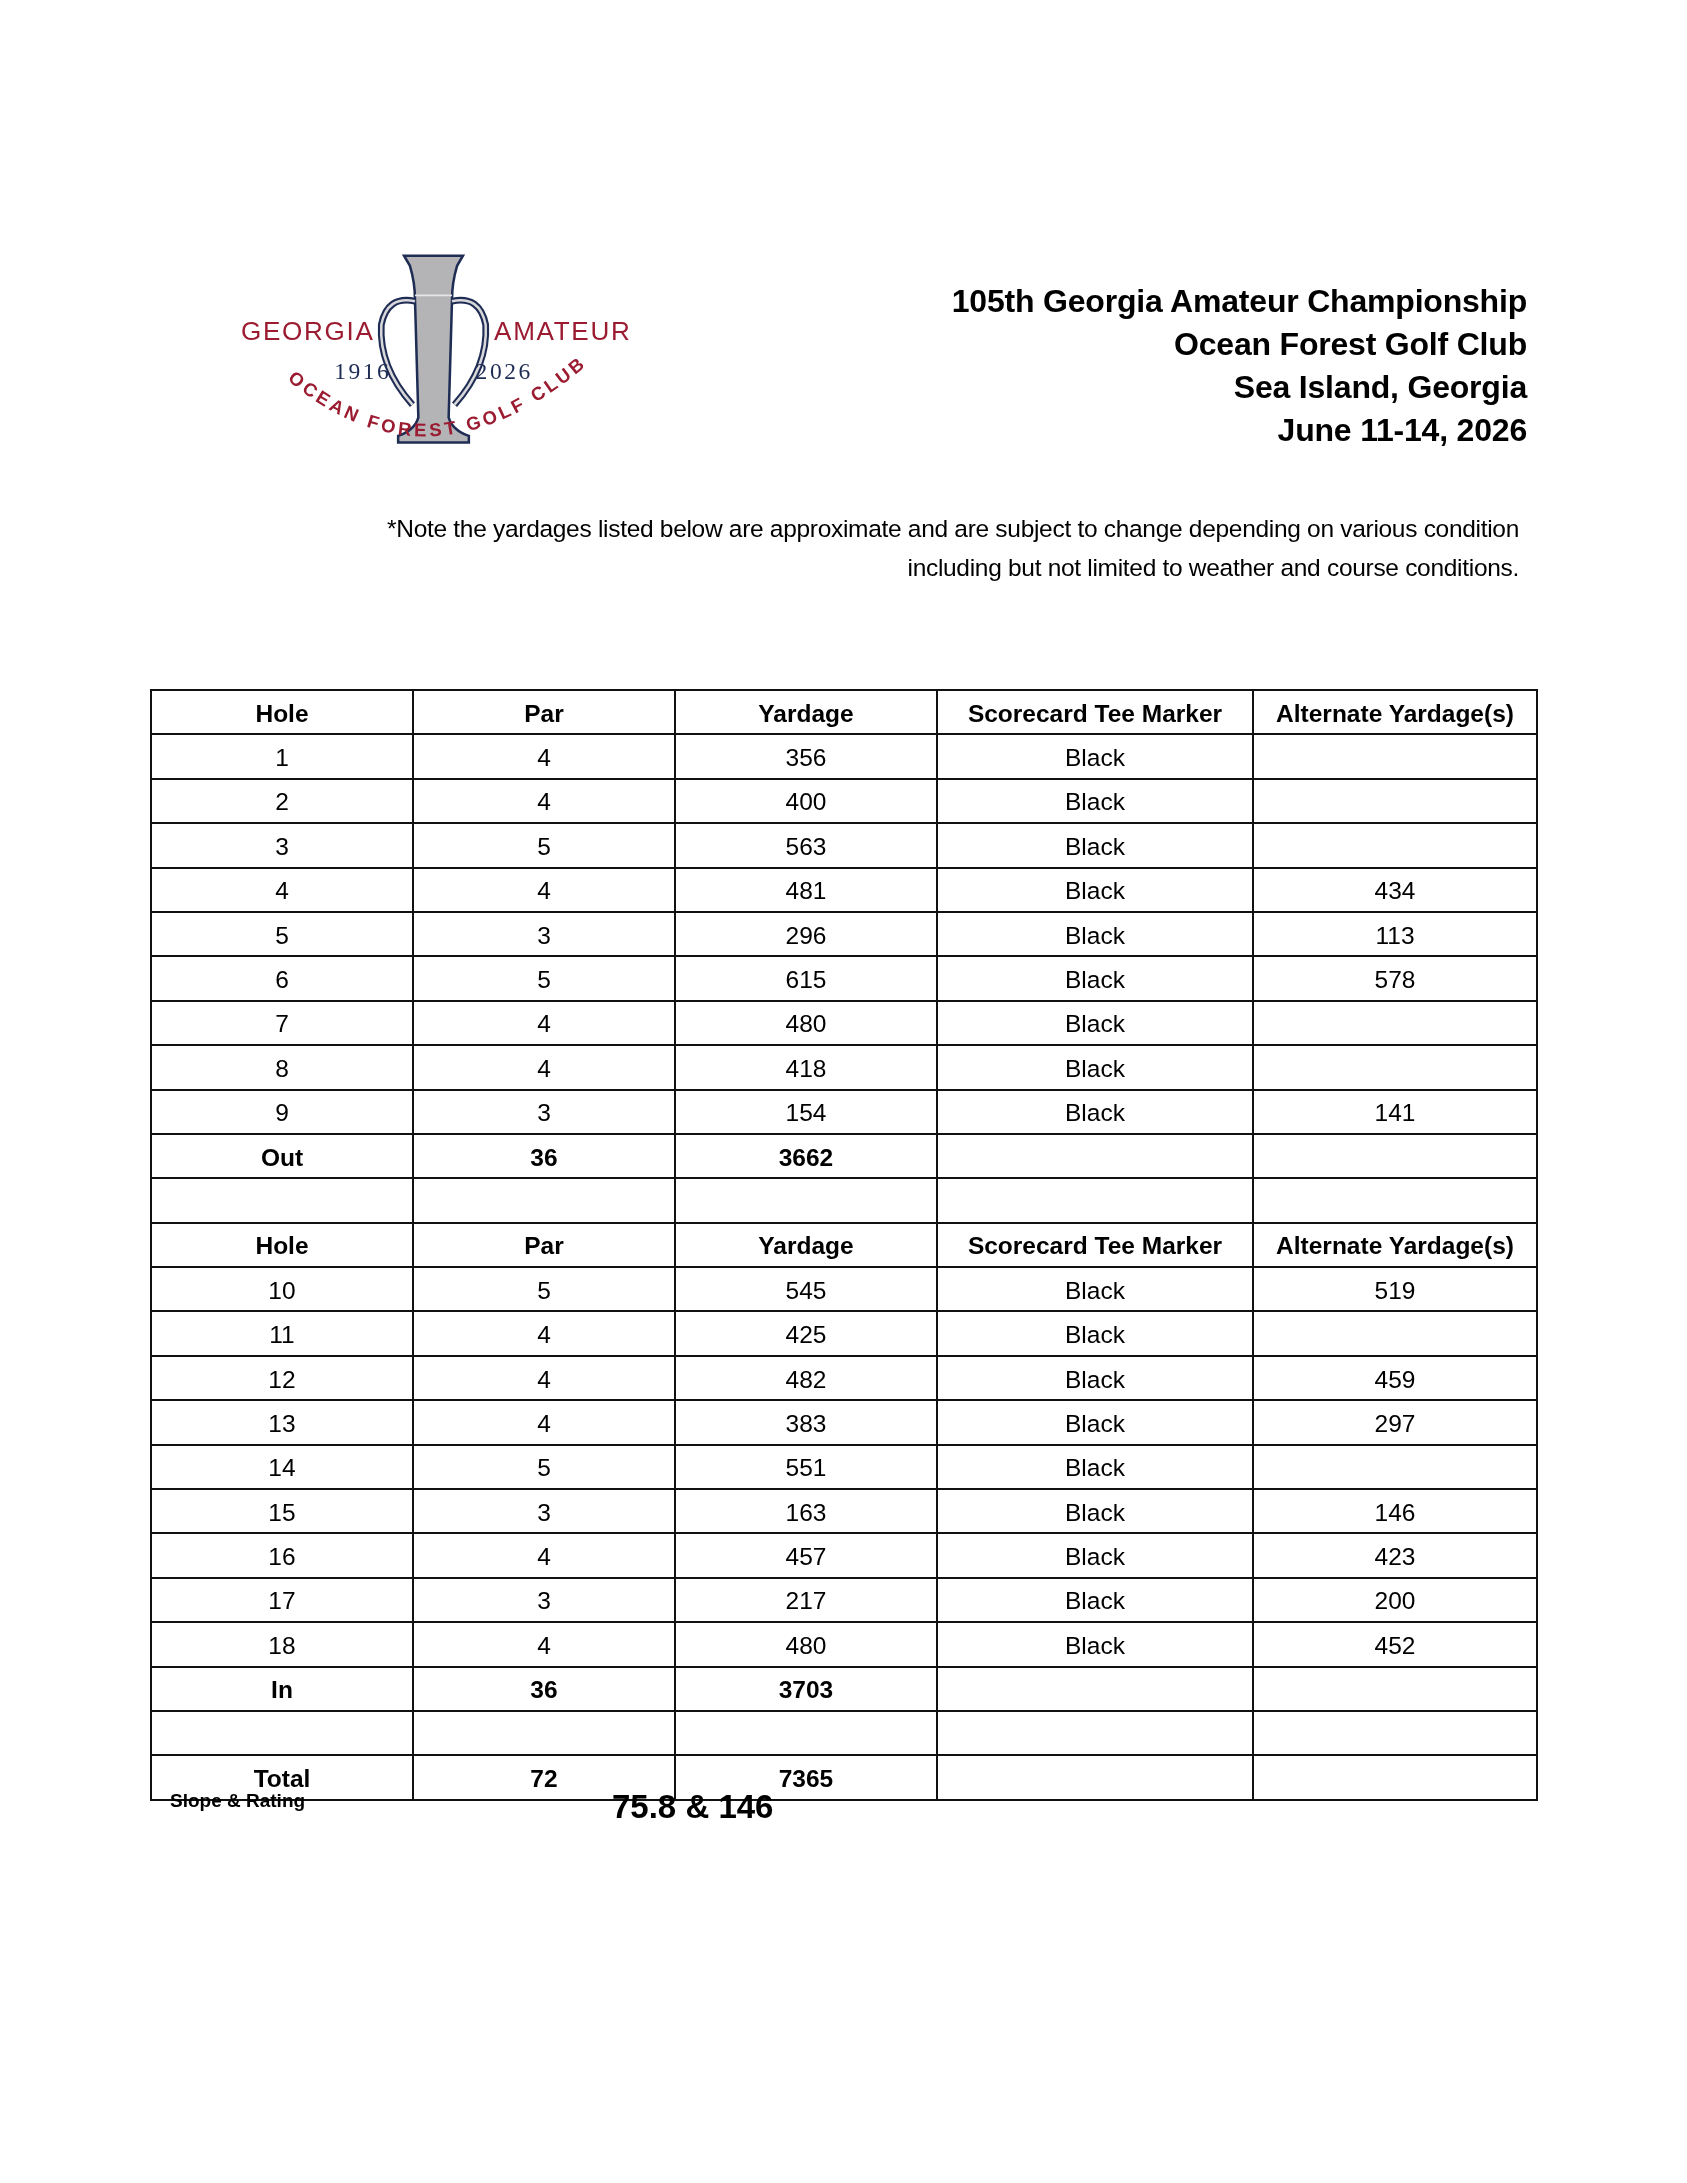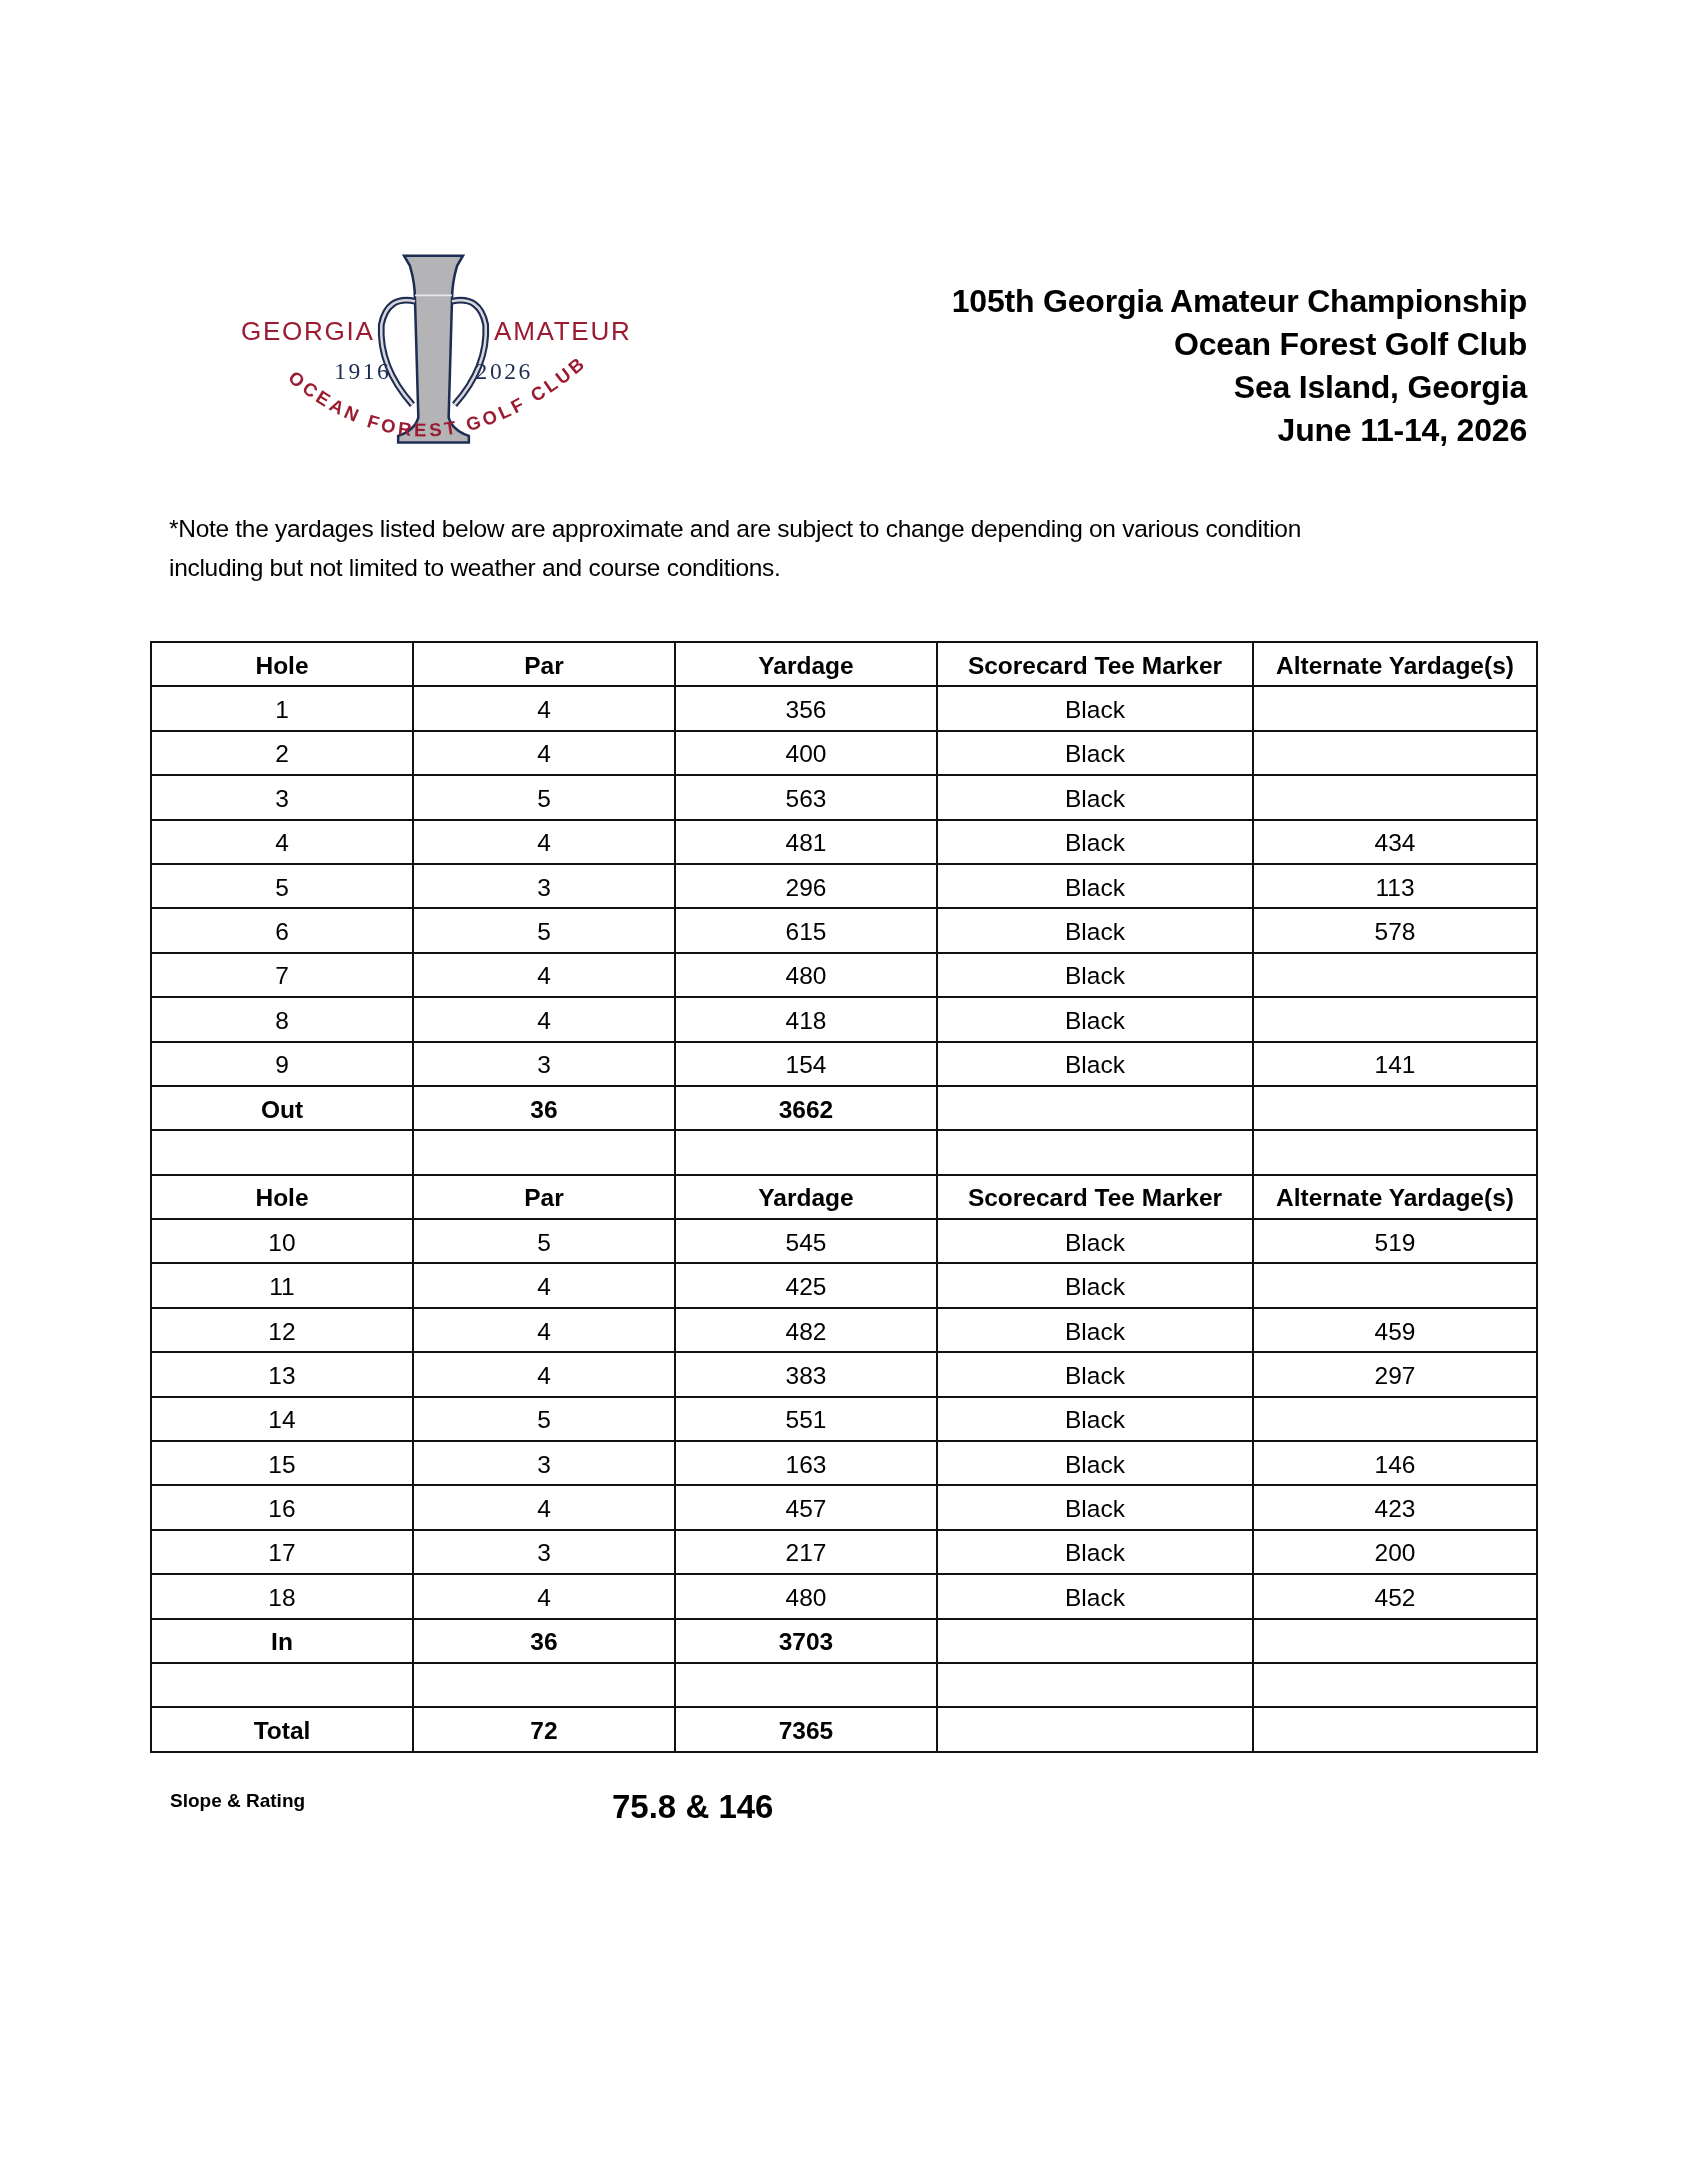--- a/index.html
+++ b/index.html
@@ -2,23 +2,23 @@
 <html style="font-size:13.5px"><head>
   <meta charset="utf-8">
   <style>
     html, body { margin: 0; padding: 0; background: #ffffff; }
     body { width: 1687px; height: 2183px; position: relative; overflow: hidden;
       font-family: "Liberation Sans", "DejaVu Sans", sans-serif; color: #000; }
     .logo { position: absolute; left: 231px; top: 249px; width: 405px; height: 202px; }
     .event-info { position: absolute; right: 160px; top: 280px; text-align: right;
       font-weight: bold; font-size: 32px; line-height: 43px; letter-spacing: -0.2px; }
     .event-info div { white-space: nowrap; }
-    .note { position: absolute; left: 169px; width: 1350px; top: 509px; text-align: left;
+    .note { position: absolute; left: 169px; width: 1350px; top: 509px; text-align: right;
       font-size: 24.5px; line-height: 39px; letter-spacing: -0.3px; }
-    table.yardage { position: absolute; left: 150px; top: 641px; width: 1384px;
+    table.yardage { position: absolute; left: 150px; top: 689px; width: 1384px;
       border-collapse: collapse; table-layout: fixed; }
     table.yardage td { border: 2.1px solid #111; height: 39px; padding: 0; text-align: center;
       font-size: 24.5px; vertical-align: middle; line-height: 1; padding-top: 3.4px; }
     table.yardage tr.hdr td, table.yardage tr.sum td { font-weight: bold; }
     .slope-label { position: absolute; left: 170px; top: 1790px; font-weight: bold; font-size: 19px; }
     .slope-value { position: absolute; left: 612px; top: 1788px; font-weight: bold; font-size: 33px; }
   </style>
 </head>
 <body>
 

